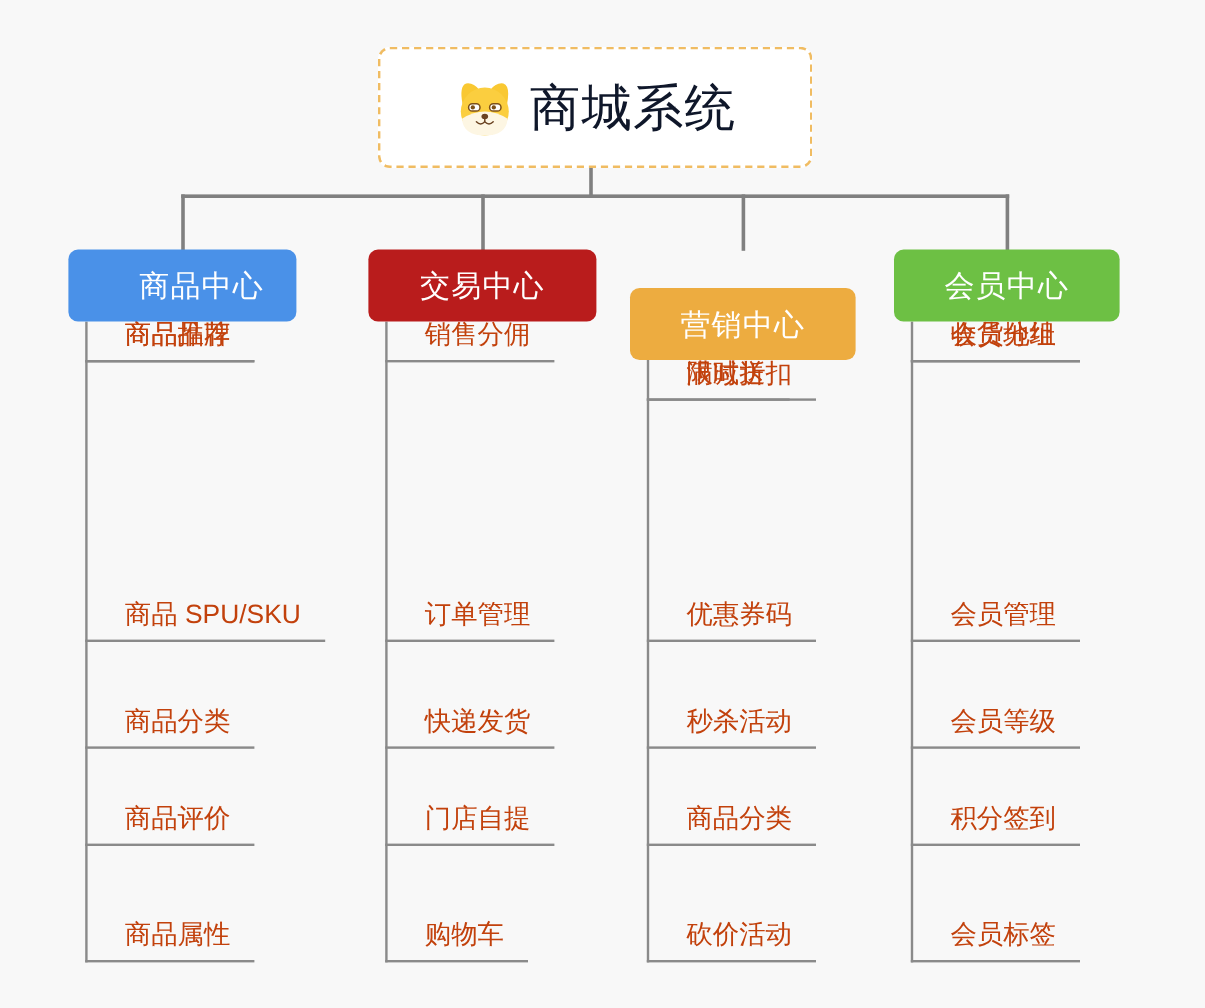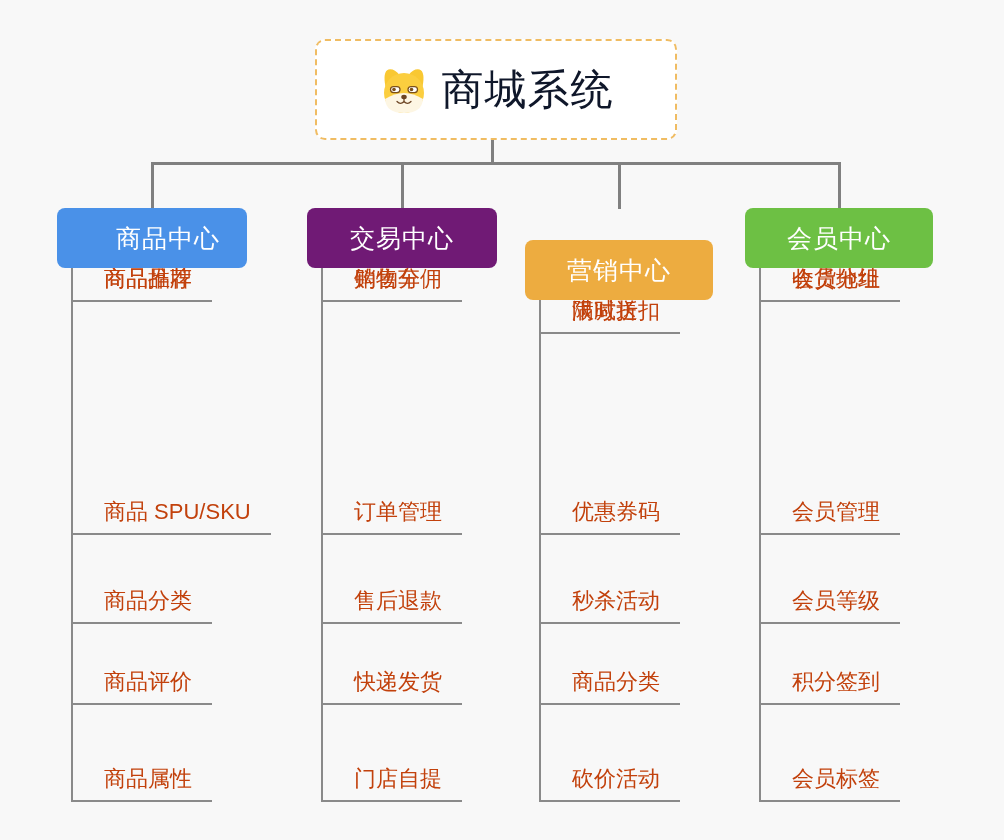--- a/index.html
+++ b/index.html
@@ -123,26 +123,25 @@
     <div class="spine"></div>
     <div class="leaf">商品 SPU/SKU</div>
     <div class="leaf">商品分类</div>
     <div class="leaf">商品评价</div>
     <div class="leaf">商品属性</div>
     <div class="leaf">商品推荐</div>
     <div class="leaf">商品品牌</div>
   </div>
 
   <div class="branch" style="left:307px; width:250px;">
-    <div class="branch-header" style="width: 190px; background: #701a75;">
+    <div class="branch-header" style="width: 190px; background: #b91c1c;">
       <span>交易中心</span>
     </div>
     <div class="spine"></div>
     <div class="leaf">订单管理</div>
-    <div class="leaf">售后退款</div>
     <div class="leaf">快递发货</div>
     <div class="leaf">门店自提</div>
     <div class="leaf">购物车</div>
     <div class="leaf">销售分佣</div>
   </div>
 
   <div class="branch" style="left:525px; width:250px;">
     <div class="branch-header" style="width: 188px; background: rgb(237, 172, 64); margin-top: 32px;">
       <span>营销中心</span>
     </div>

